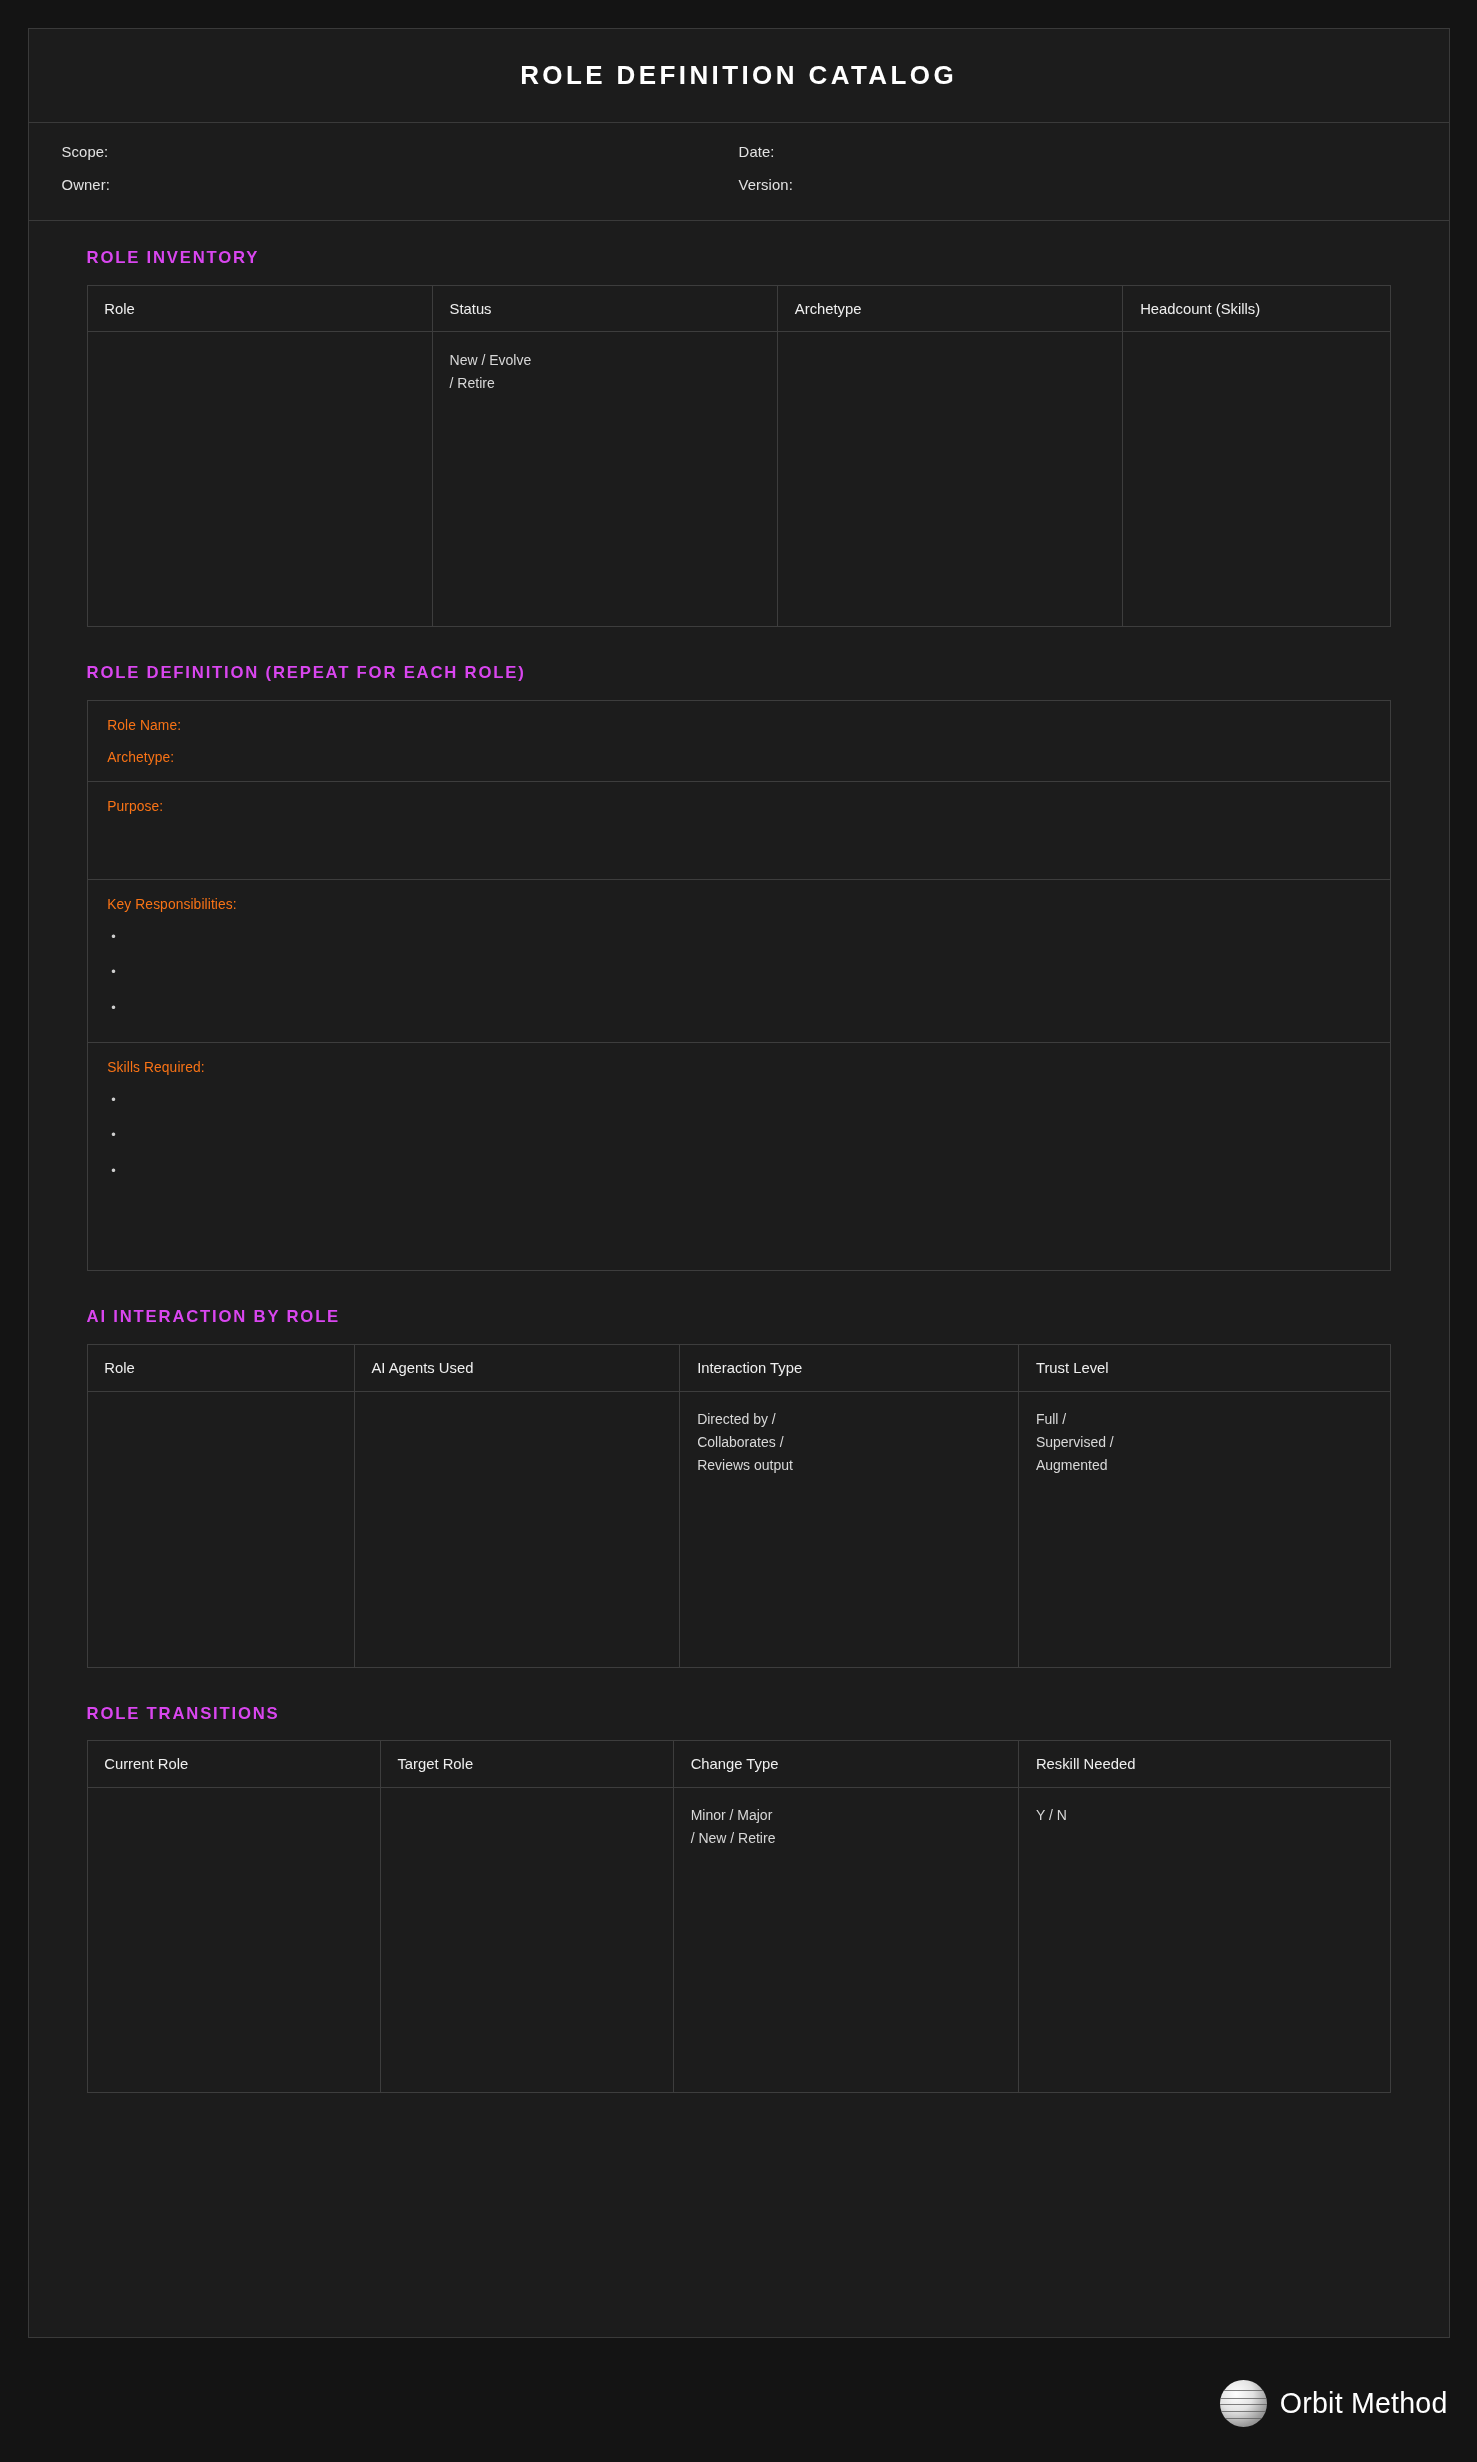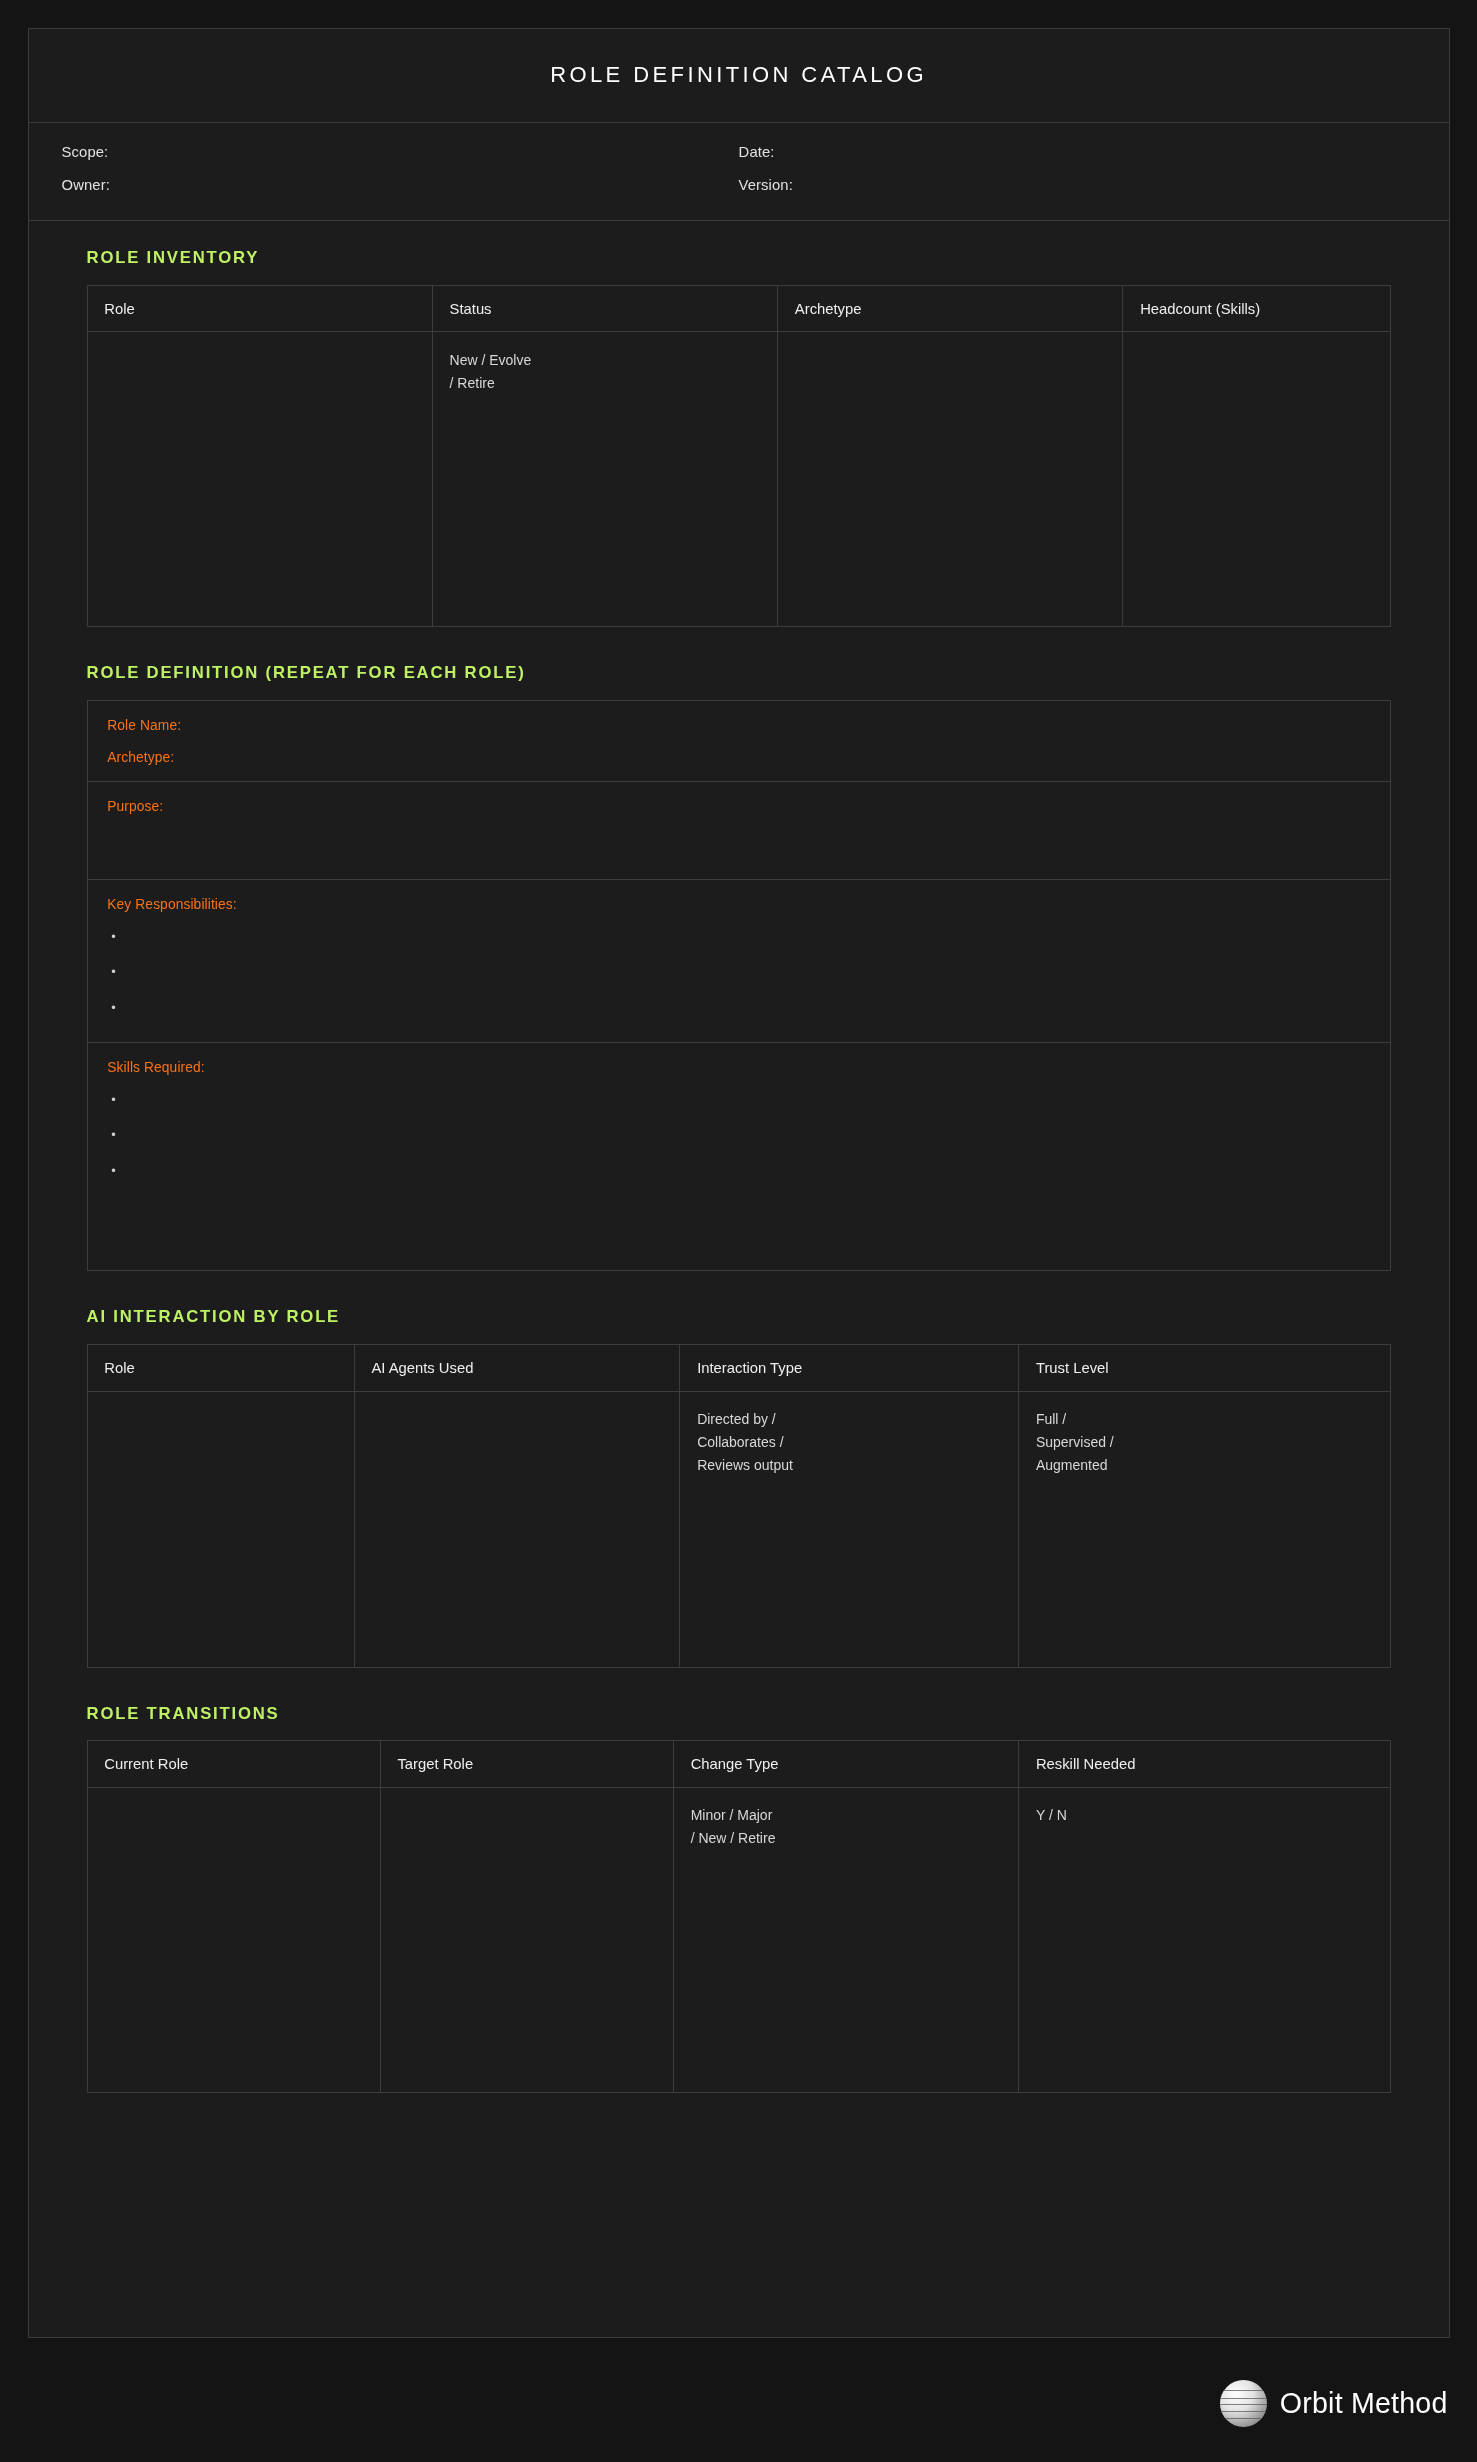--- a/index.html
+++ b/index.html
@@ -29,22 +29,22 @@
   
   .title-bar {
     height: 94px;
     border-bottom: 1.5px solid #3a3a3a;
     display: flex;
     align-items: center;
     justify-content: center;
   }
   .title-bar h1 {
     margin: 0;
-    font-size: 22px;
-    font-weight: normal;
+    font-size: 26px;
+    font-weight: bold;
     letter-spacing: 3.4px;
     color: #ffffff;
   }
 
   
   .meta-bar {
     height: 98px;
     border-bottom: 1.5px solid #3a3a3a;
     padding: 21.7px 33px 0 33px;
     display: flex;
@@ -60,21 +60,21 @@
   
   .body-area {
     padding: 27.6px 58px 0 58px;
   }
 
   h2.section {
     margin: 0 0 16.7px 0;
     font-size: 16.7px;
     font-weight: bold;
     letter-spacing: 1.8px;
-    color: #bef264;
+    color: #d946ef;
     text-transform: uppercase;
   }
   .section-gap { height: 36px; }
 
   
   table.grid {
     width: 100%;
     border-collapse: collapse;
     table-layout: fixed;
   }

